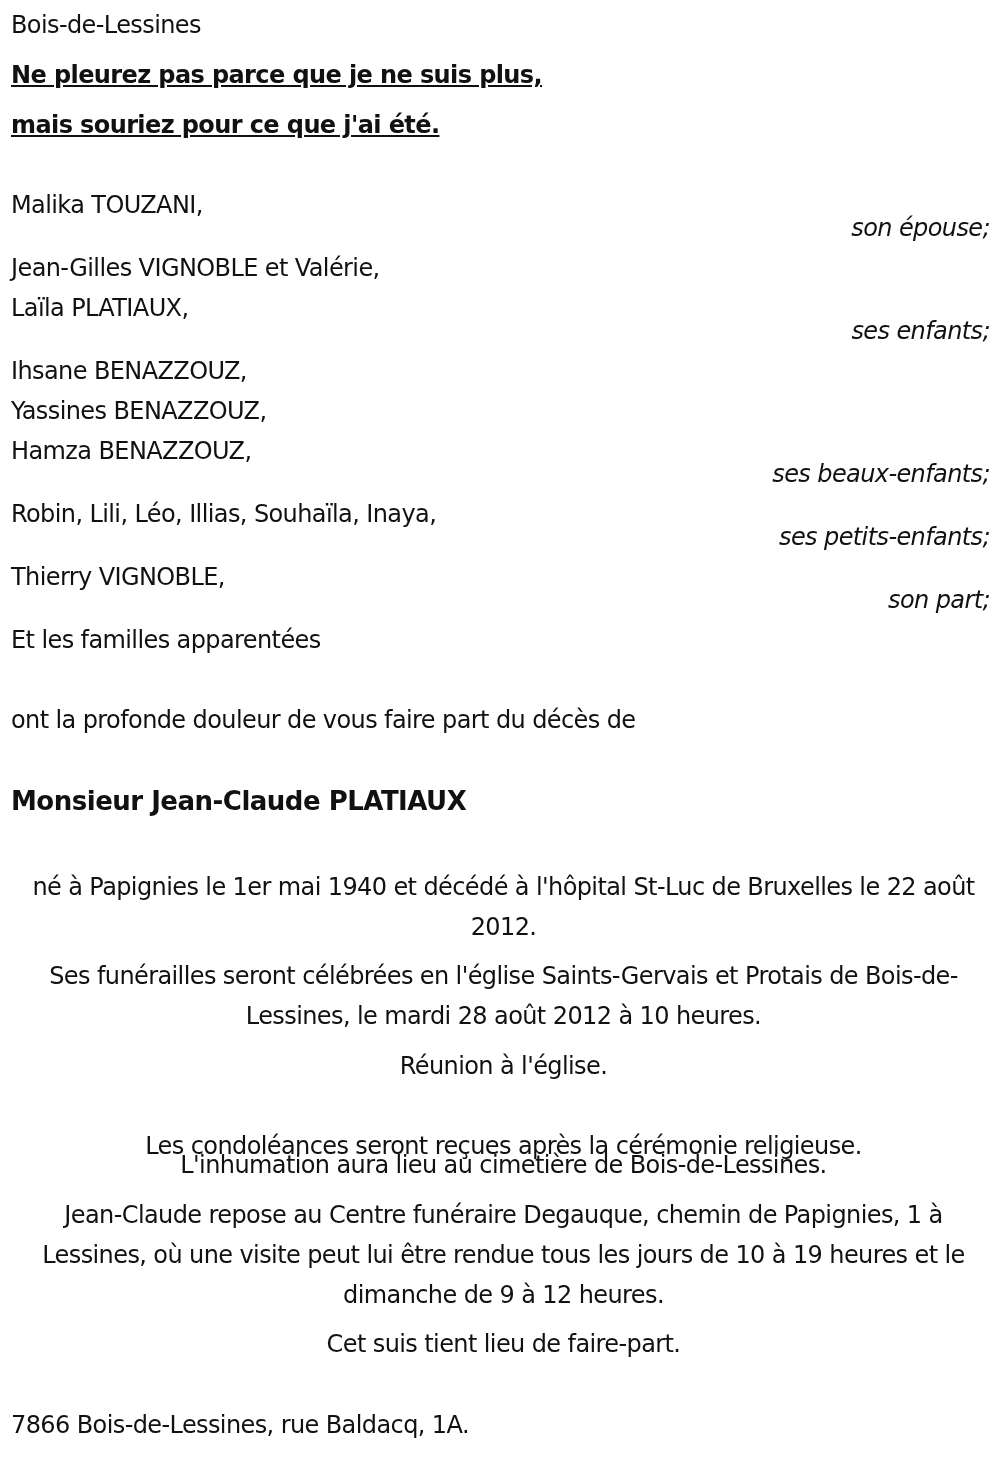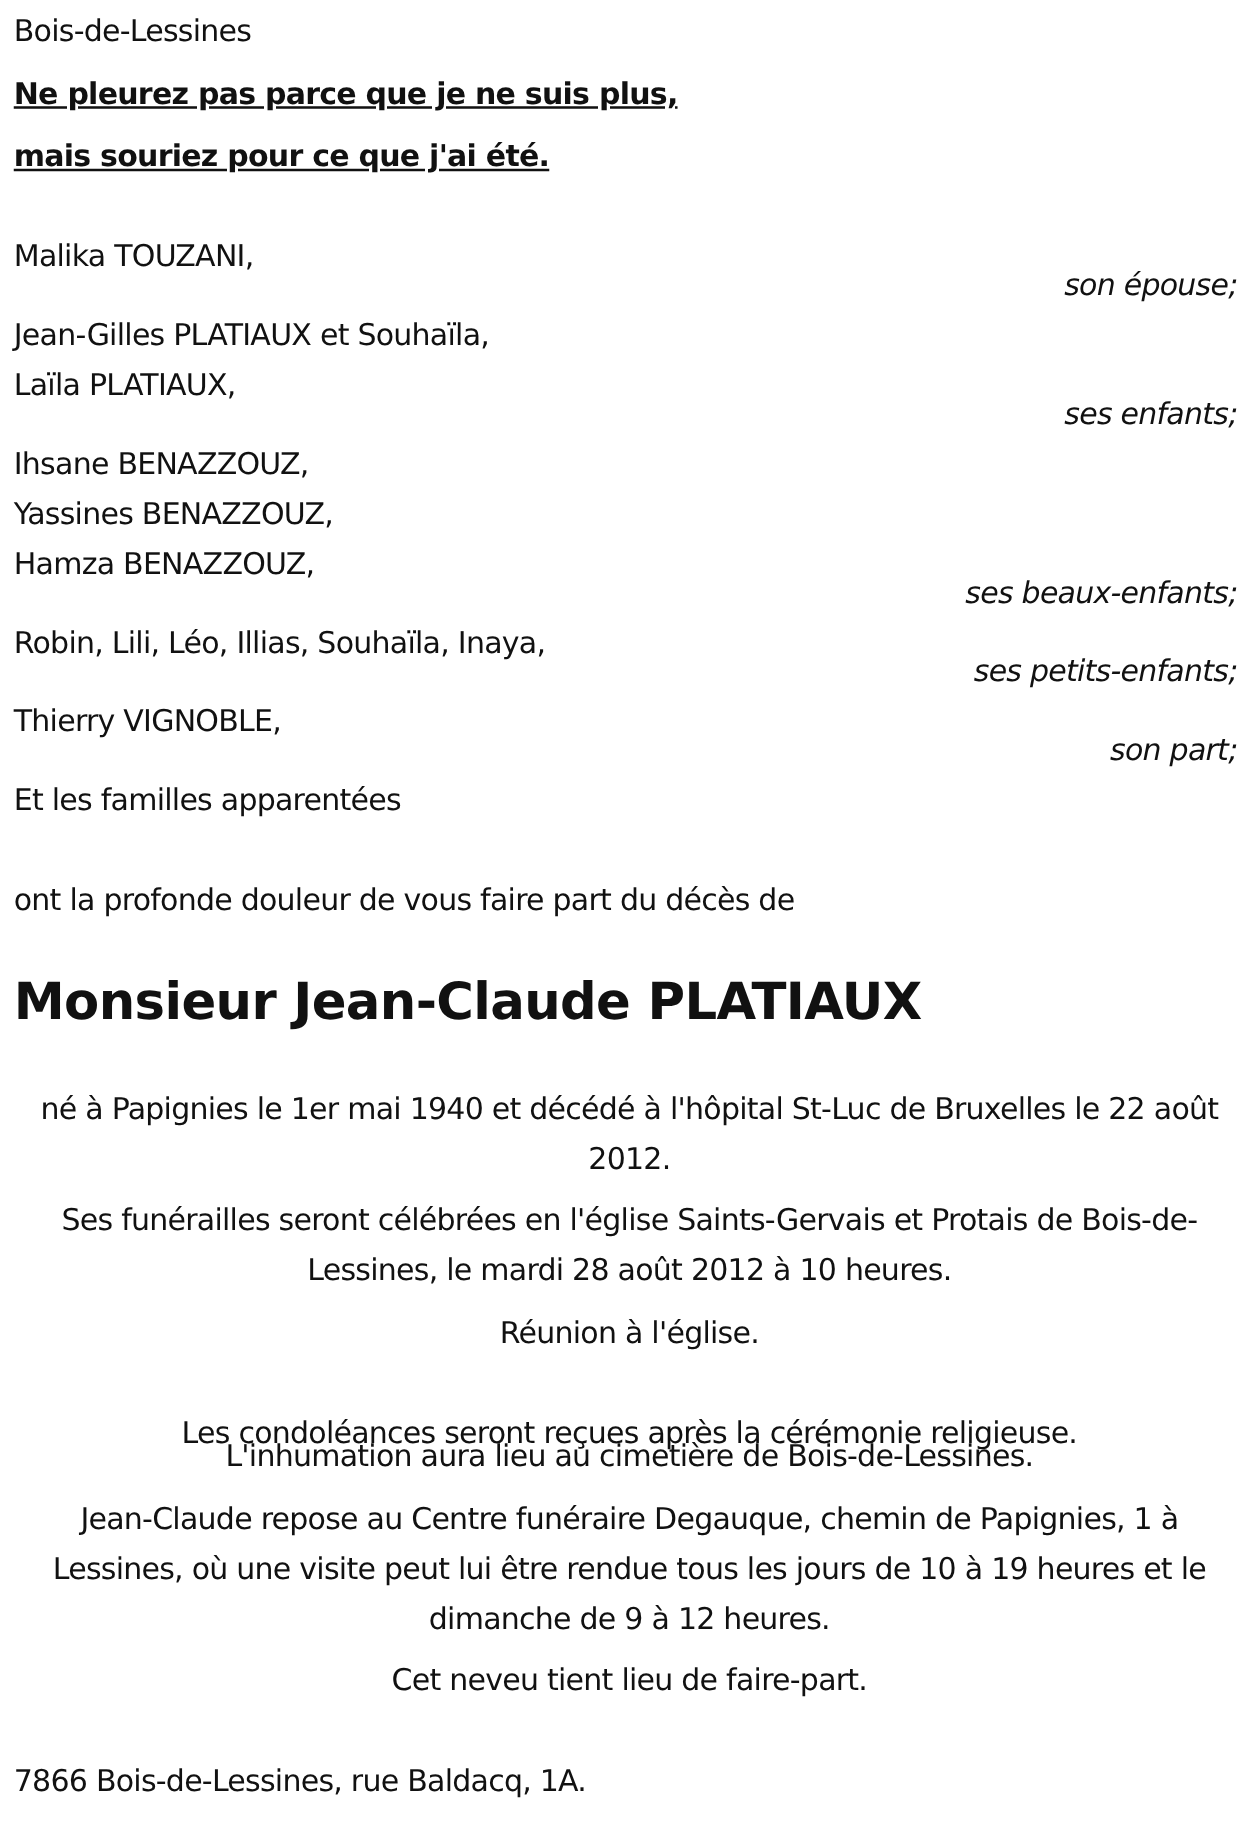--- a/index.html
+++ b/index.html
@@ -7,35 +7,35 @@
     width: 1000px; height: 1460px; overflow: hidden;
     font-family: "DejaVu Sans", sans-serif;
     color: #111111;
     font-size: 24px;
     letter-spacing: -0.6px;
   }
   .page { position: relative; padding: 0 11px; }
   .line { position: absolute; left: 11px; white-space: nowrap; line-height: 30px; }
   .bold { font-weight: bold; text-decoration: underline; }
   .rel { position: absolute; right: 10px; font-style: italic; white-space: nowrap; line-height: 30px; text-align: right; }
-  .title { font-weight: bold; font-size: 41px; letter-spacing: -0.5px; }
+  .title { font-weight: bold; font-size: 26px; letter-spacing: -0.5px; }
   .para { position: absolute; left: 11px; width: 985px; line-height: 40px; text-align: center; }
 </style>
 </head>
 <body>
 
 <div class="page">
   <div class="line" style="top:10px">Bois-de-Lessines</div>
   <div class="line bold" style="top:60px">Ne pleurez pas parce que je ne suis plus,</div>
   <div class="line bold" style="top:110px">mais souriez pour ce que j'ai été.</div>
 
   <div class="line" style="top:190px">Malika TOUZANI,</div>
   <div class="rel" style="top:213px">son épouse;</div>
 
-  <div class="line" style="top:253px">Jean-Gilles PLATIAUX et Souhaïla,</div>
+  <div class="line" style="top:253px">Jean-Gilles VIGNOBLE et Valérie,</div>
   <div class="line" style="top:293px">Laïla PLATIAUX,</div>
   <div class="rel" style="top:316px">ses enfants;</div>
 
   <div class="line" style="top:356px">Ihsane BENAZZOUZ,</div>
   <div class="line" style="top:396px">Yassines BENAZZOUZ,</div>
   <div class="line" style="top:436px">Hamza BENAZZOUZ,</div>
   <div class="rel" style="top:459px">ses beaux-enfants;</div>
 
   <div class="line" style="top:499px">Robin, Lili, Léo, Illias, Souhaïla, Inaya,</div>
   <div class="rel" style="top:522px">ses petits-enfants;</div>
@@ -48,16 +48,16 @@
   <div class="line" style="top:705px">ont la profonde douleur de vous faire part du décès de</div>
 
   <div class="line title" style="top:780px; line-height:42px">Monsieur Jean-Claude PLATIAUX</div>
 
   <div class="para" style="top:867px">né à Papignies le 1er mai 1940 et décédé à l'hôpital St-Luc de Bruxelles le 22 août 2012.</div>
   <div class="para" style="top:956px">Ses funérailles seront célébrées en l'église Saints-Gervais et Protais de Bois-de-Lessines, le mardi 28 août 2012 à 10 heures.</div>
   <div class="para" style="top:1046px">Réunion à l'église.</div>
   <div class="para" style="top:1126px">Les condoléances seront reçues après la cérémonie religieuse.</div>
   <div class="para" style="top:1145px">L'inhumation aura lieu au cimetière de Bois-de-Lessines.</div>
   <div class="para" style="top:1195px">Jean-Claude repose au Centre funéraire Degauque, chemin de Papignies, 1 à Lessines, où une visite peut lui être rendue tous les jours de 10 à 19 heures et le dimanche de 9 à 12 heures.</div>
-  <div class="para" style="top:1324px">Cet neveu tient lieu de faire-part.</div>
+  <div class="para" style="top:1324px">Cet suis tient lieu de faire-part.</div>
 
   <div class="line" style="top:1410px">7866 Bois-de-Lessines, rue Baldacq, 1A.</div>
 </div>
 
 </body></html>

